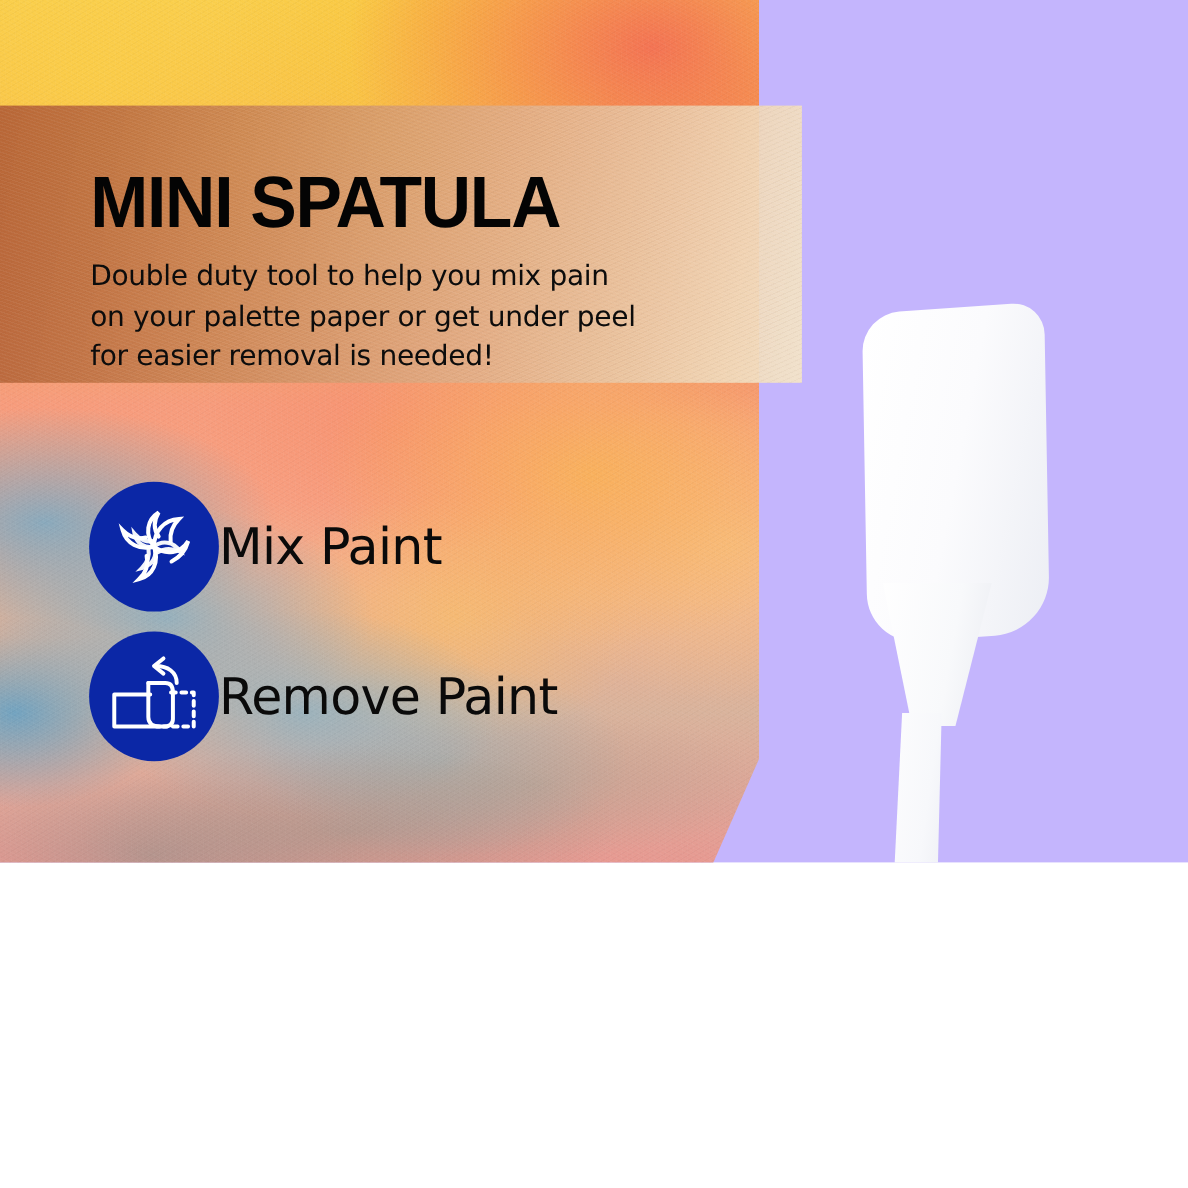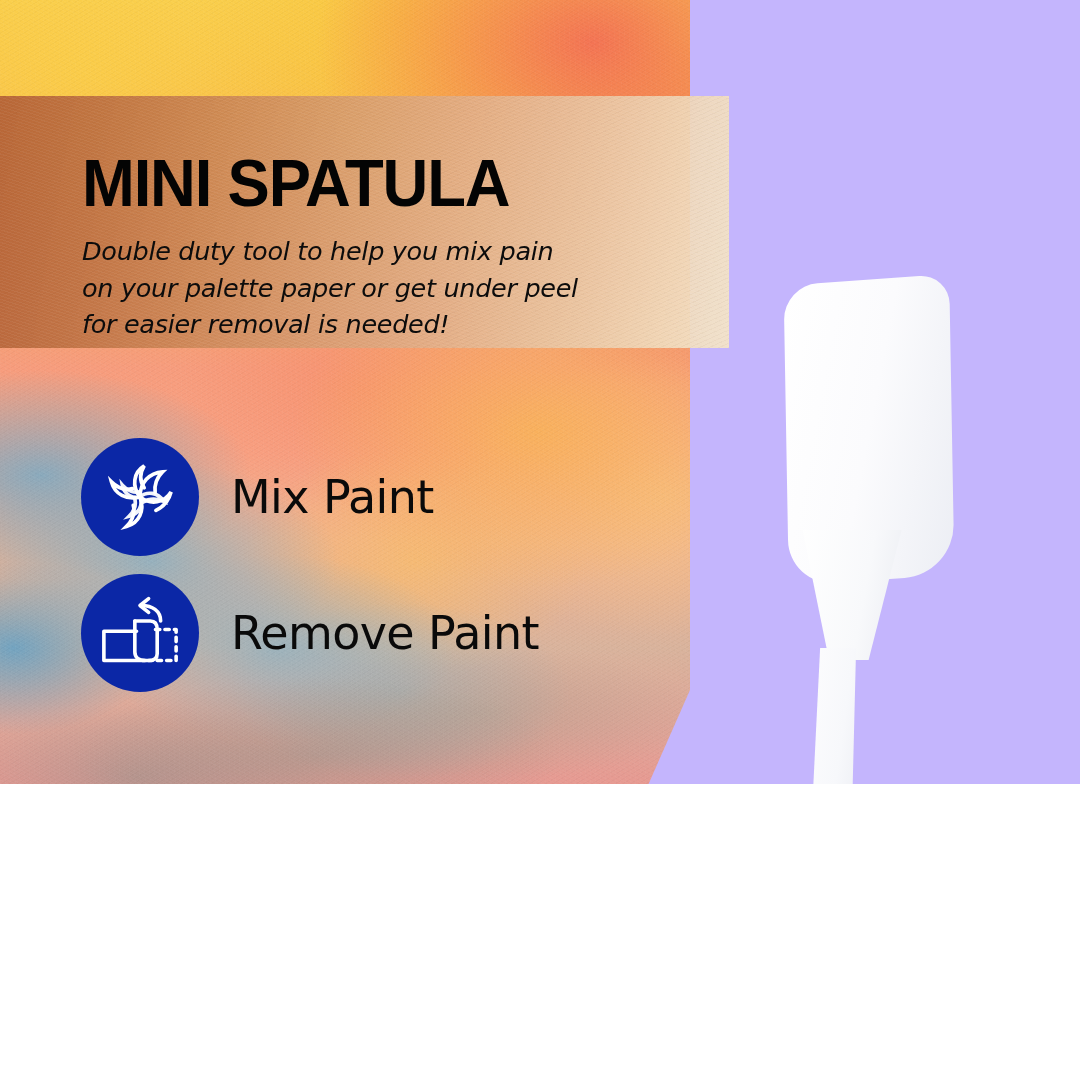--- a/index.html
+++ b/index.html
@@ -125,30 +125,29 @@
   }
   #page-subtitle{
     margin-top:16px;
     font-family:"DejaVu Sans", sans-serif;
     font-weight:400;
     font-size:25.5px;
     line-height:1.42;
     letter-spacing:-.3px;
     color:#0c0c0c;
     width:496px;
-    font-style:italic;
   }
 
   
   #feature-list{
     position:absolute; left:81px; top:438px;
     display:flex; flex-direction:column; gap:18px;
   }
   .feature-item{
-    display:flex; align-items:center; gap:32px;
+    display:flex; align-items:center; 
   }
   .feature-icon-circle{
     flex:0 0 auto;
     width:118px; height:118px;
     border-radius:50%;
     background:#0b27a6;
     display:flex; align-items:center; justify-content:center;
   }
   .feature-icon-circle svg{ display:block; }
   .feature-label{

